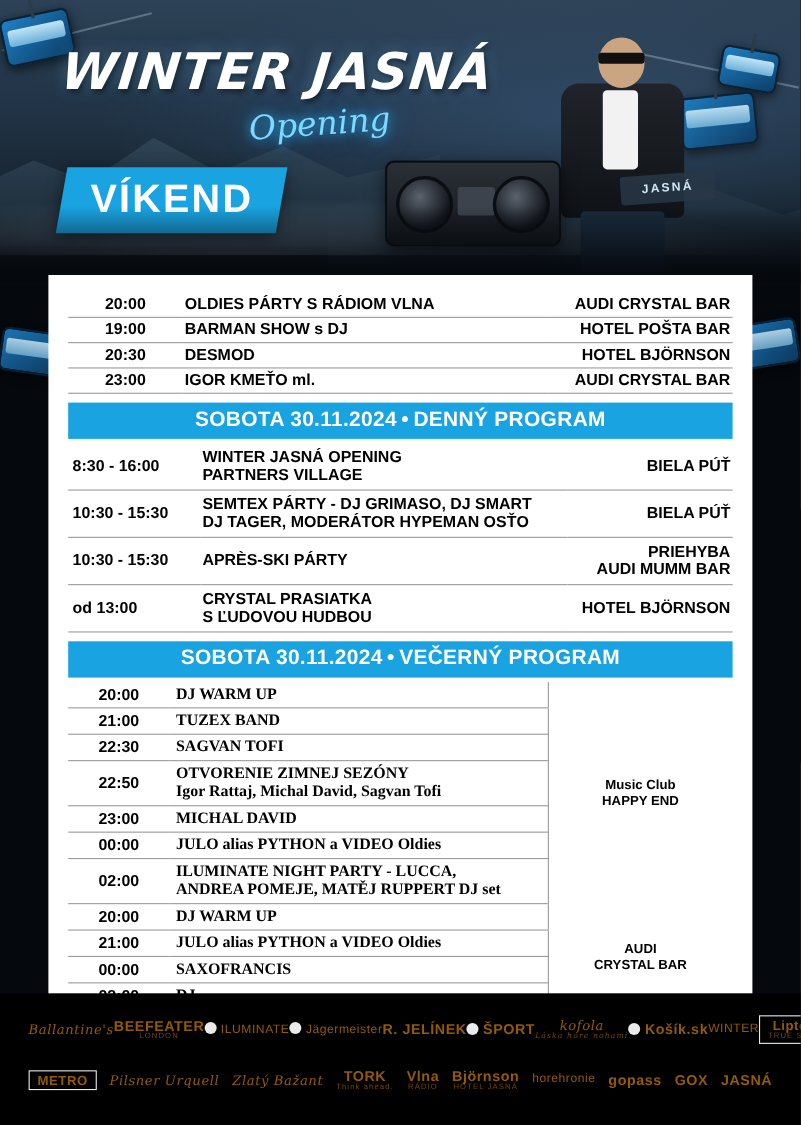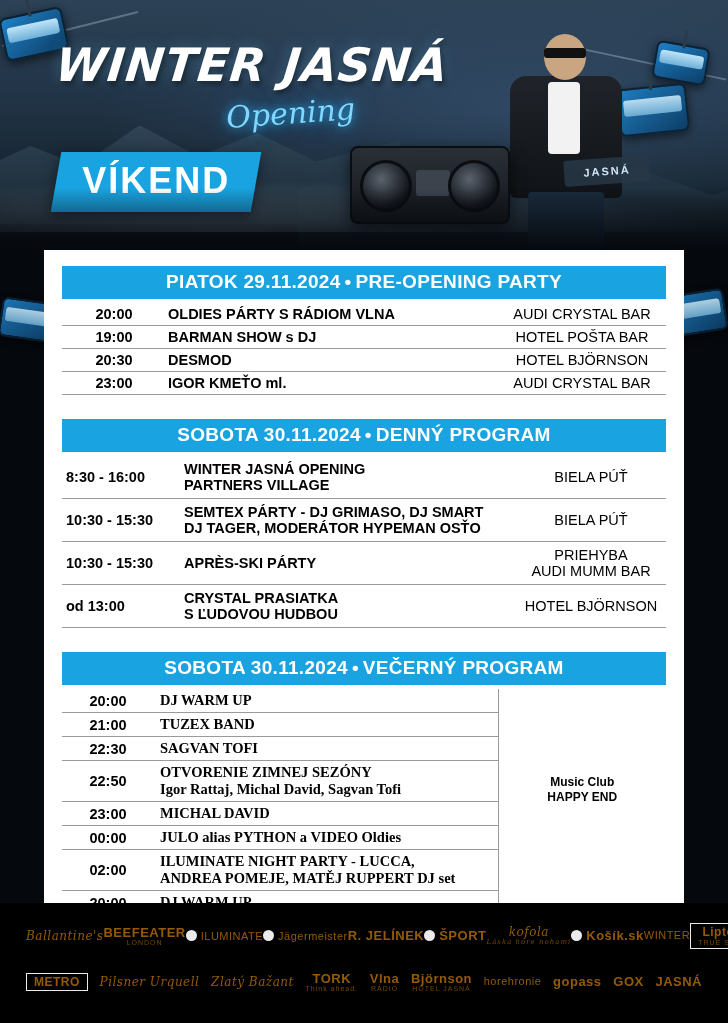--- a/index.html
+++ b/index.html
@@ -160,21 +160,21 @@
     background: #19a3e0;
     color: #ffffff;
     text-align:center;
     font-weight: 800;
     font-size: 19px;
     letter-spacing: .3px;
     padding: 5px 0 6px 0;
     margin-bottom: 4px;
   }
   .band .dot { color:#ffffff; padding: 0 4px;}
-  .band.m2 { margin-top: 24px; }
+  .band.m2 { margin-top: 8px; }
 
   table.sched {
     width: 100%;
     border-collapse: collapse;
     color:#000;
   }
   table.sched td {
     border-bottom: 1px solid #9a9a9a;
     padding: 3px 2px;
     vertical-align: middle;
@@ -185,22 +185,22 @@
     width: 104px;
     text-align:center;
     font-weight: 700;
     font-size: 14px;
     white-space: nowrap;
   }
   .c-name { font-weight: 700; }
   .c-name .sub { font-weight: 700; display:block; }
   .c-place {
     width: 168px;
-    font-weight: 400;
-    text-align: center;
+    font-weight: 700;
+    text-align: right;
     font-size: 14.5px;
     white-space: nowrap;
   }
 
   
   table.denny .c-time { width: 120px; text-align:left; padding-left:4px;}
   table.denny .c-place { width: 150px; }
   table.denny td { font-size: 14.5px; padding: 5px 2px; }
 
   
@@ -303,23 +303,20 @@
 
   <div class="cabin c4">
       <div class="win"></div>
     </div>
   <div class="cabin c5">
       <div class="win"></div>
     </div>
 
   <div class="panel">
 
-    <div class="band">
-      <span>PIATOK 29.11.2024</span><span class="dot">•</span><span>PRE-OPENING PARTY</span>
-    </div>
     <table class="sched">
       <tbody>
           <tr>
         <td class="c-time">20:00</td>
         <td class="c-name">OLDIES PÁRTY S RÁDIOM VLNA</td>
         <td class="c-place">AUDI CRYSTAL BAR</td>
       </tr>
       <tr>
         <td class="c-time">19:00</td>
         <td class="c-name">BARMAN SHOW s DJ</td>

